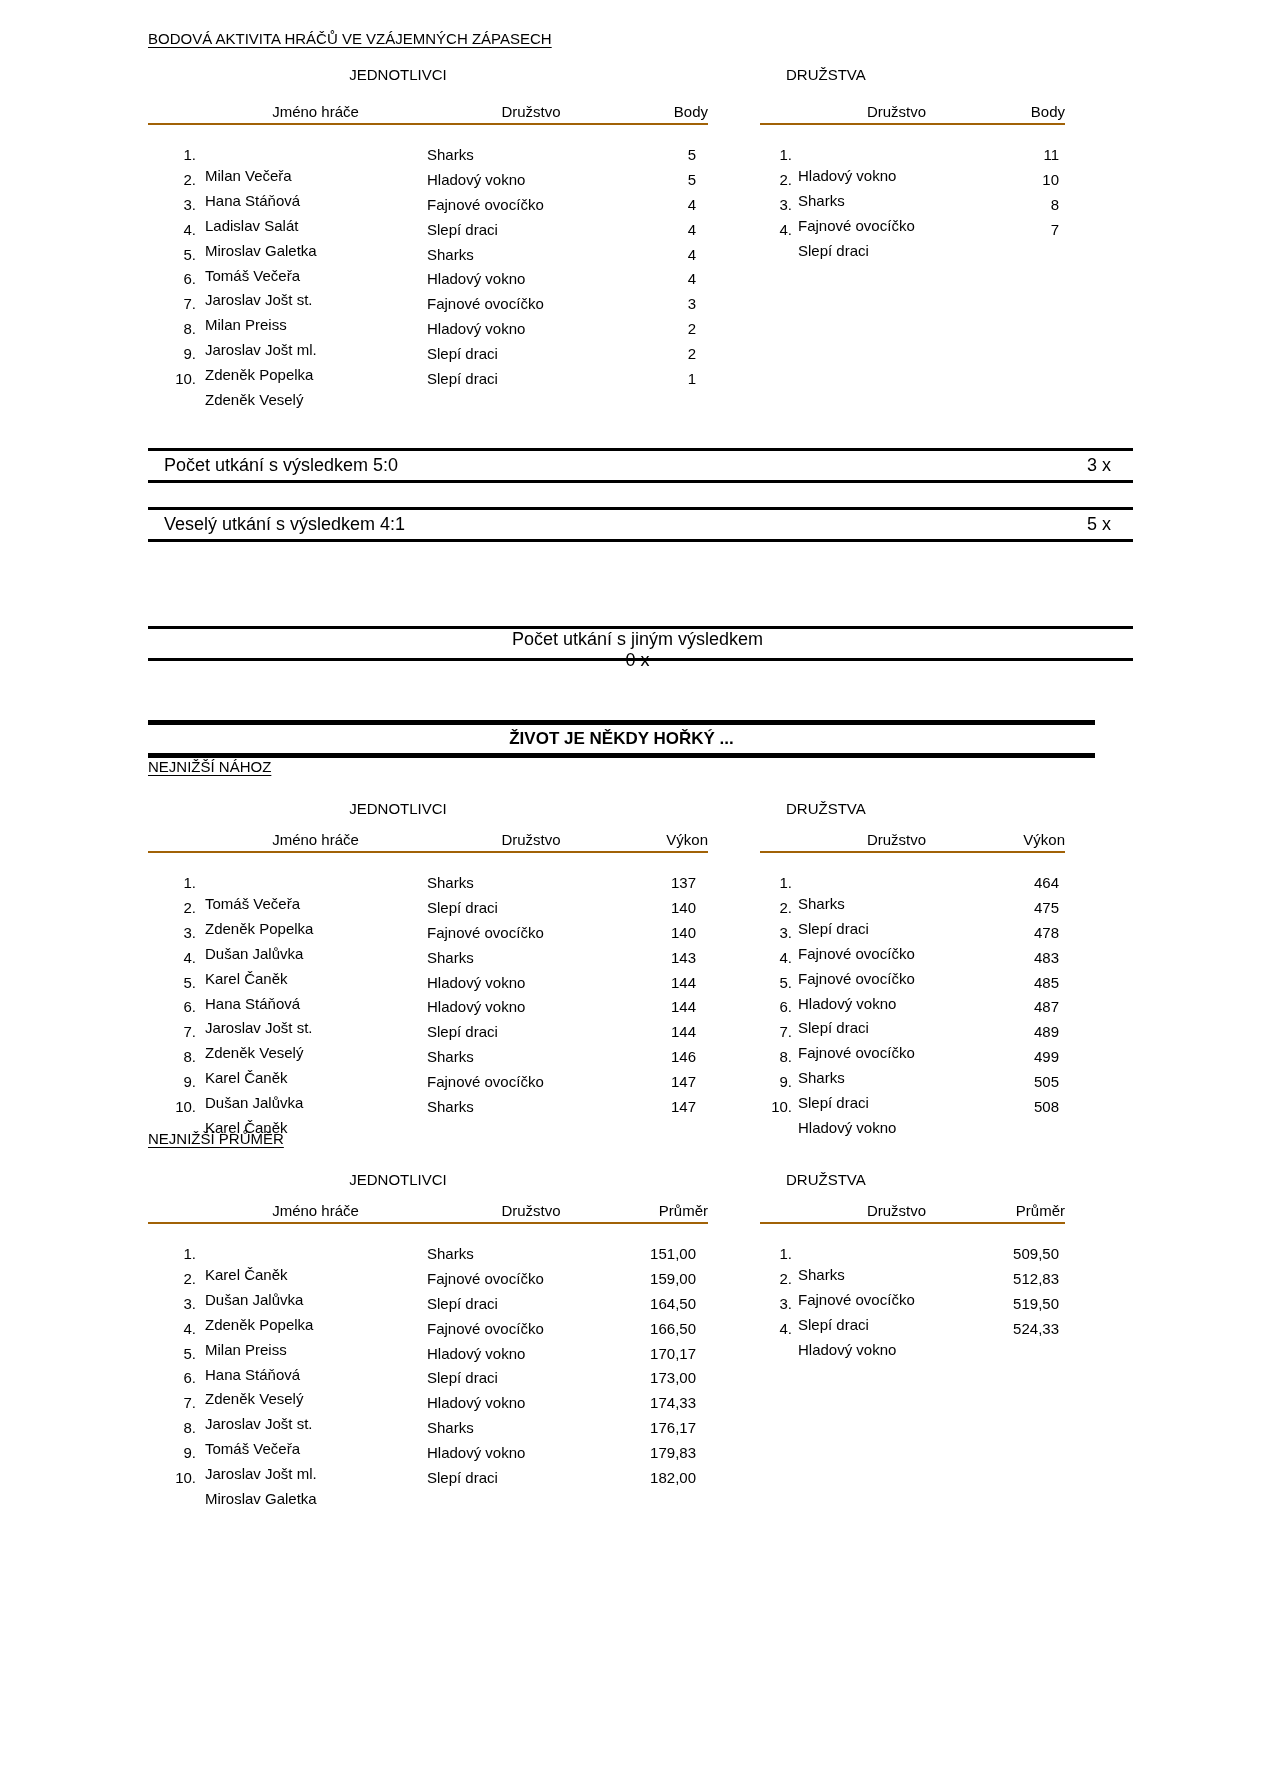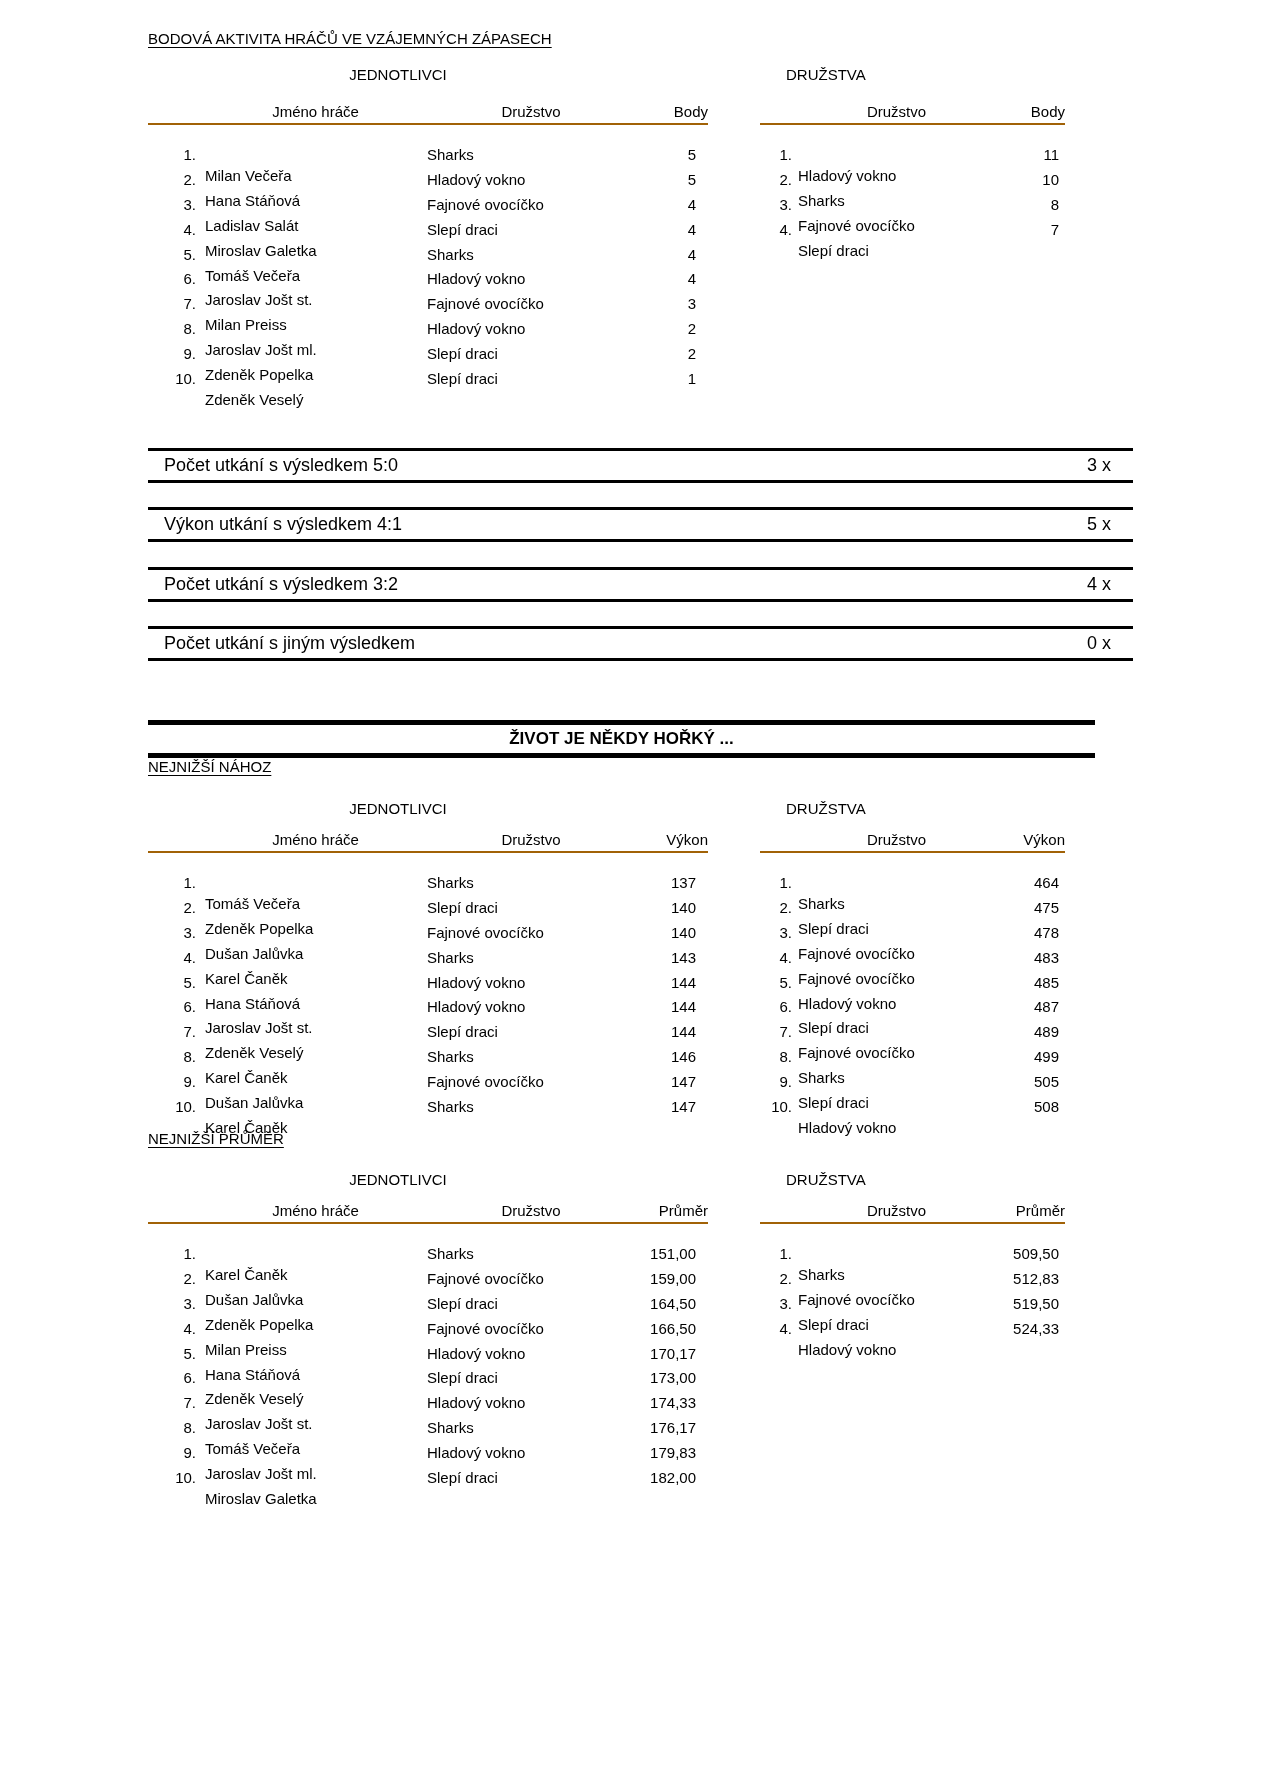--- a/index.html
+++ b/index.html
@@ -185,28 +185,24 @@
           <div class="c-val">7</div>
         </div>
       </div>
   </div>
 
   <div class="count-box" style="top:424px;">
     <span>Počet utkání s výsledkem 5:0</span>
     <span>3 x</span>
   </div>
   <div class="count-box" style="top:483px;">
-    <span>Výkon utkání s výsledkem 4:1</span>
+    <span>Veselý utkání s výsledkem 4:1</span>
     <span>5 x</span>
   </div>
-  <div class="count-box" style="top:543px;">
-    <span>Počet utkání s výsledkem 3:2</span>
-    <span>4 x</span>
-  </div>
-  <div class="count-box" style="top:602px;">
+  <div class="count-box" style="top:602px;flex-direction:column;">
     <span>Počet utkání s jiným výsledkem</span>
     <span>0 x</span>
   </div>
 
   <div class="banner" style="top:720px;">
     <span>ŽIVOT JE NĚKDY HOŘKÝ ...</span>
   </div>
 
   <div class="abs underl" style="left:148px; top:758px;">NEJNIŽŠÍ NÁHOZ</div>
 

